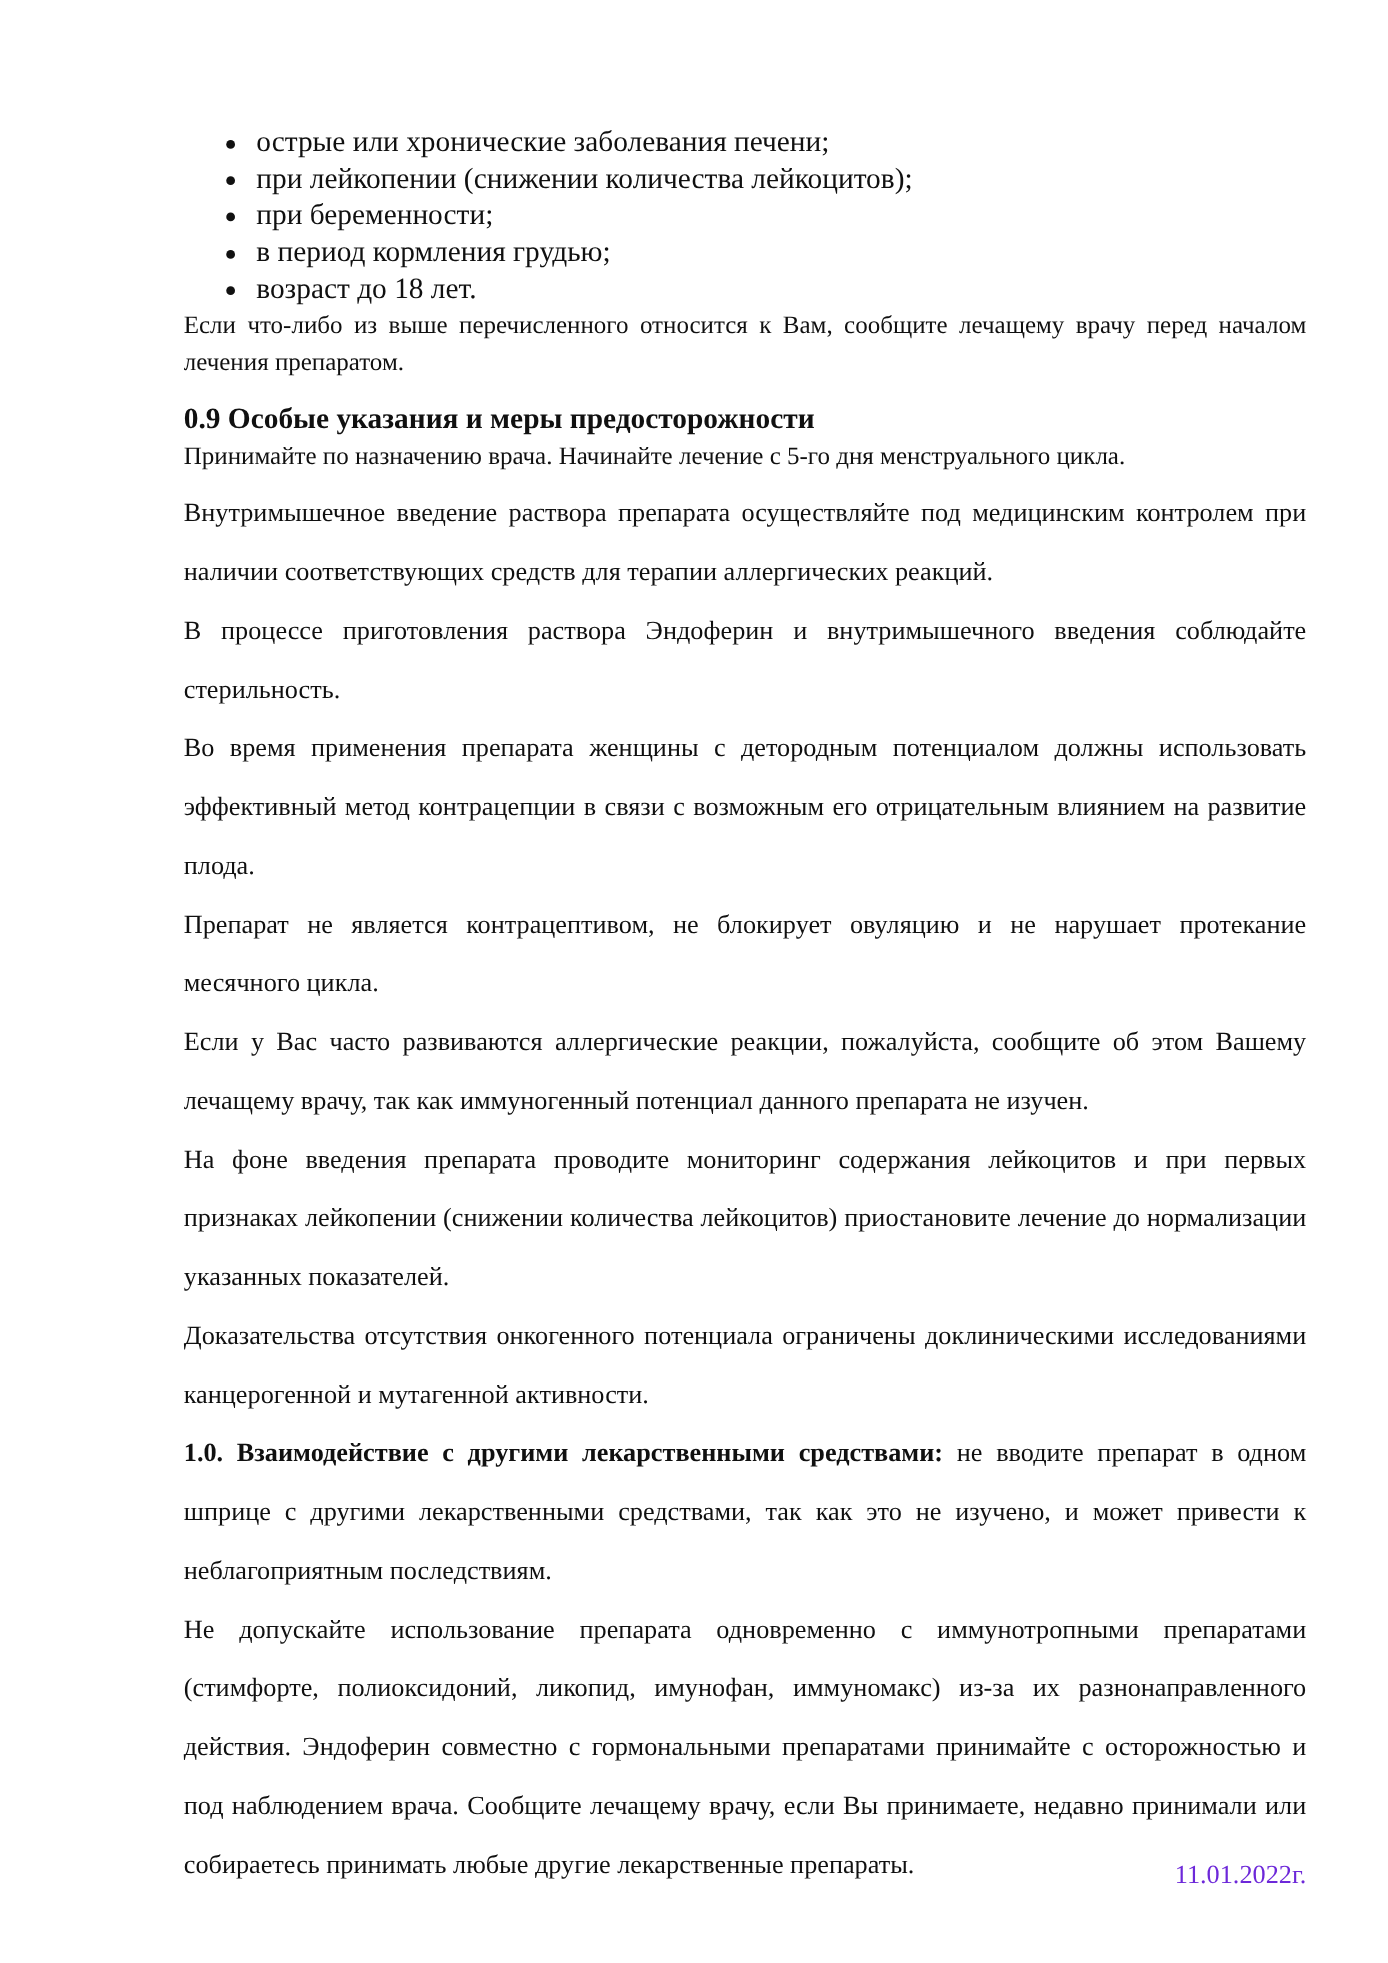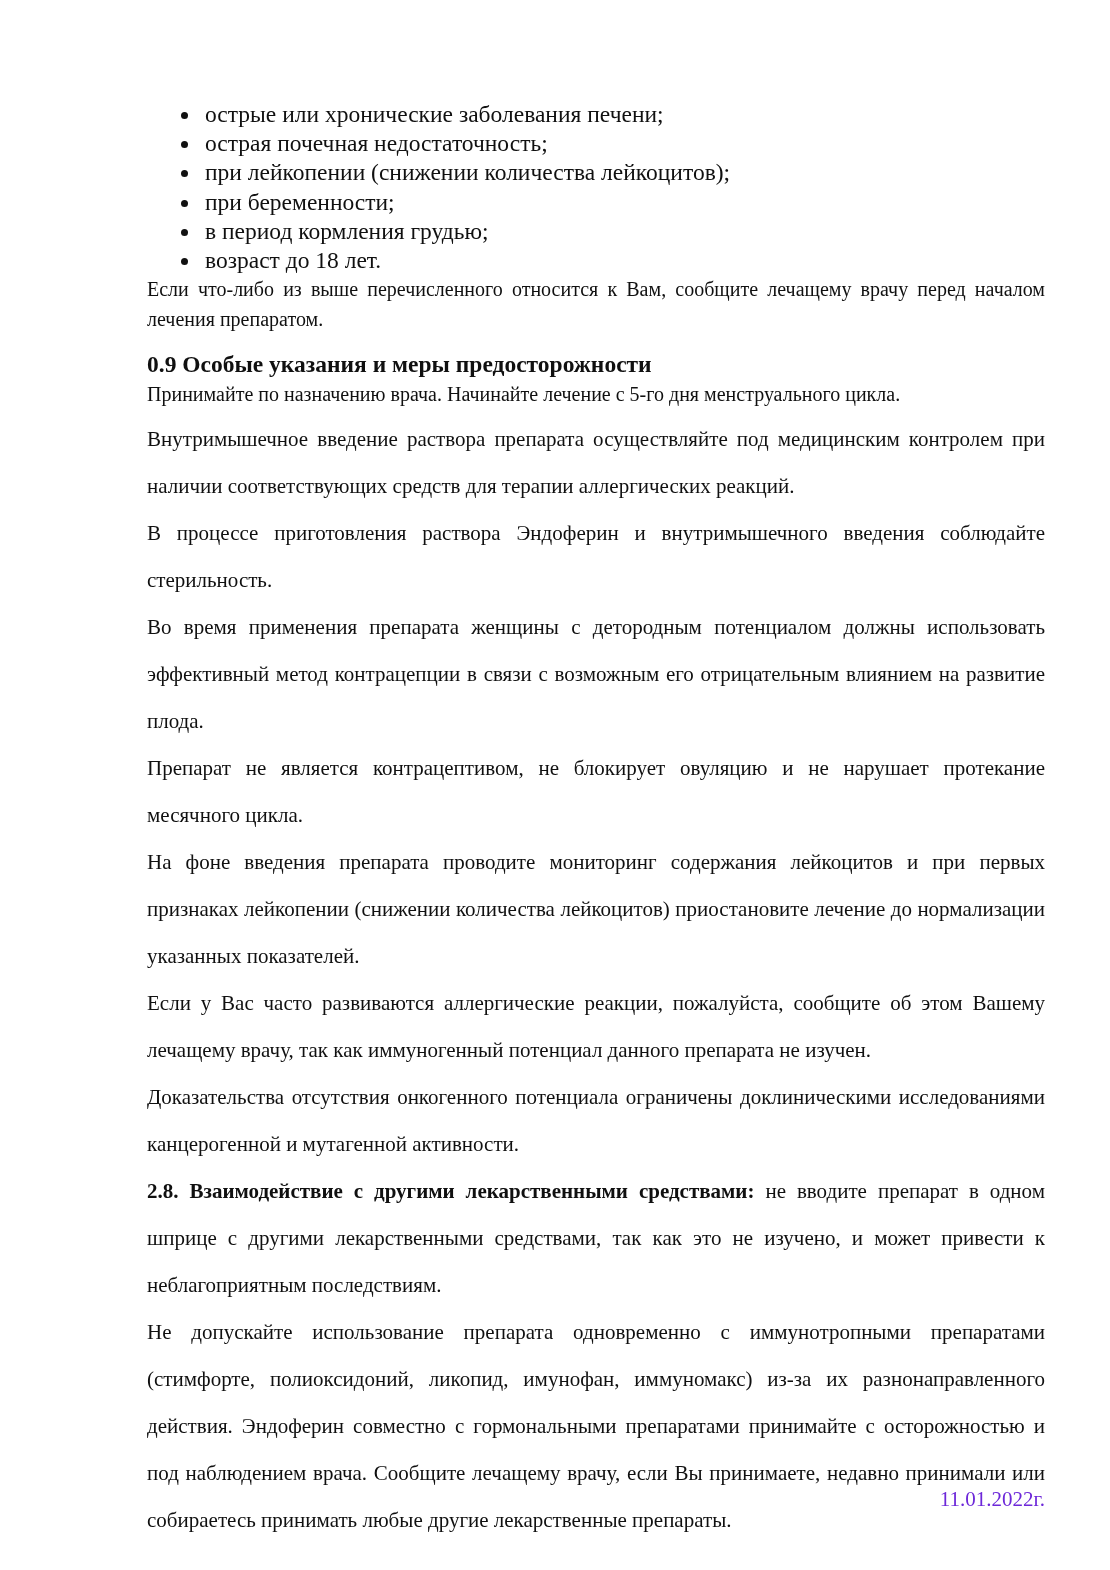--- a/index.html
+++ b/index.html
@@ -97,43 +97,42 @@
   }
 </style>
 </head>
 <body>
 
 <div class="page">
   <div class="content">
 
     <ul class="bullets">
       <li>острые или хронические заболевания печени;</li>
-      <li>острая почечная недостаточность;</li>
       <li>при лейкопении (снижении количества лейкоцитов);</li>
       <li>при беременности;</li>
       <li>в период кормления грудью;</li>
       <li>возраст до 18 лет.</li>
     </ul>
 
     <p class="tight">Если что-либо из выше перечисленного относится к Вам, сообщите лечащему врачу перед началом лечения препаратом.</p>
 
     <div class="gap-md"></div>
 
     <h2 class="section-head">0.9 Особые указания и меры предосторожности</h2>
 
     <p class="tight">Принимайте по назначению врача. Начинайте лечение с 5-го дня менструального цикла.</p>
     <div class="gap-sm"></div>
     <p class="body">Внутримышечное введение раствора препарата осуществляйте под медицинским контролем при наличии соответствующих средств для терапии аллергических реакций.</p>
     <p class="body">В процессе приготовления раствора Эндоферин и внутримышечного введения соблюдайте стерильность.</p>
     <p class="body">Во время применения препарата женщины с детородным потенциалом должны использовать эффективный метод контрацепции в связи с возможным его отрицательным влиянием на развитие плода.</p>
     <p class="body">Препарат не является контрацептивом, не блокирует овуляцию и не нарушает протекание месячного цикла.</p>
+    <p class="body">Если у Вас часто развиваются аллергические реакции, пожалуйста, сообщите об этом Вашему лечащему врачу, так как иммуногенный потенциал данного препарата не изучен.</p>
     <p class="body">На фоне введения препарата проводите мониторинг содержания лейкоцитов и при первых признаках лейкопении (снижении количества лейкоцитов) приостановите лечение до нормализации указанных показателей.</p>
-    <p class="body">Если у Вас часто развиваются аллергические реакции, пожалуйста, сообщите об этом Вашему лечащему врачу, так как иммуногенный потенциал данного препарата не изучен.</p>
     <p class="body">Доказательства отсутствия онкогенного потенциала ограничены доклиническими исследованиями канцерогенной и мутагенной активности.</p>
 
-    <p class="body"><span class="lead-in">2.8. Взаимодействие с другими лекарственными средствами:</span><span> не вводите препарат в одном шприце с другими лекарственными средствами, так как это не изучено, и может привести к неблагоприятным последствиям.</span></p>
+    <p class="body"><span class="lead-in">1.0. Взаимодействие с другими лекарственными средствами:</span><span> не вводите препарат в одном шприце с другими лекарственными средствами, так как это не изучено, и может привести к неблагоприятным последствиям.</span></p>
 
     <p class="body">Не допускайте использование препарата одновременно с иммунотропными препаратами (стимфорте, полиоксидоний, ликопид, имунофан, иммуномакс) из-за их разнонаправленного действия. Эндоферин совместно с гормональными препаратами принимайте с осторожностью и под наблюдением врача. Сообщите лечащему врачу, если Вы принимаете, недавно принимали или собираетесь принимать любые другие лекарственные препараты.</p>
 
   </div>
 
   <div class="footer-date">11.01.2022г.</div>
 </div>
 
 </body></html>

